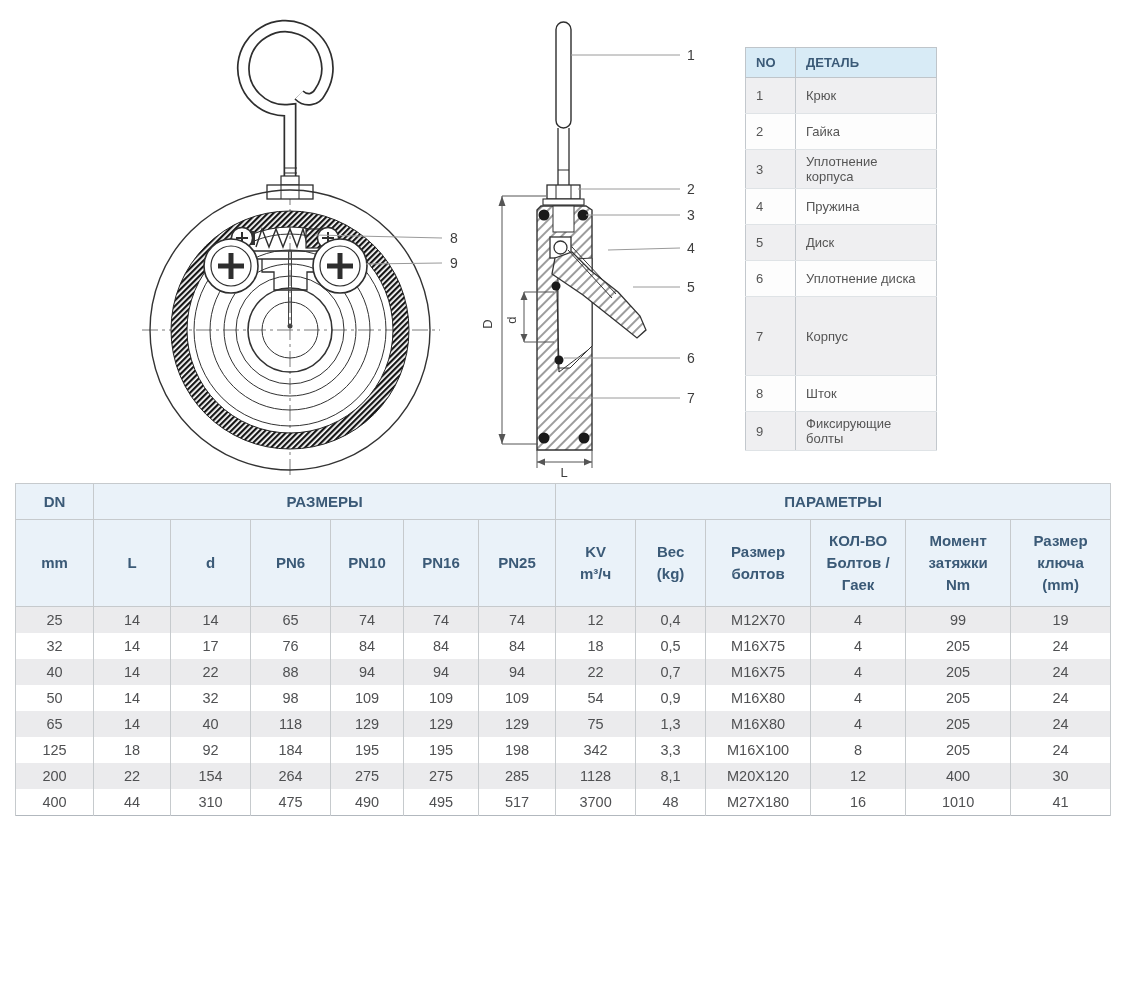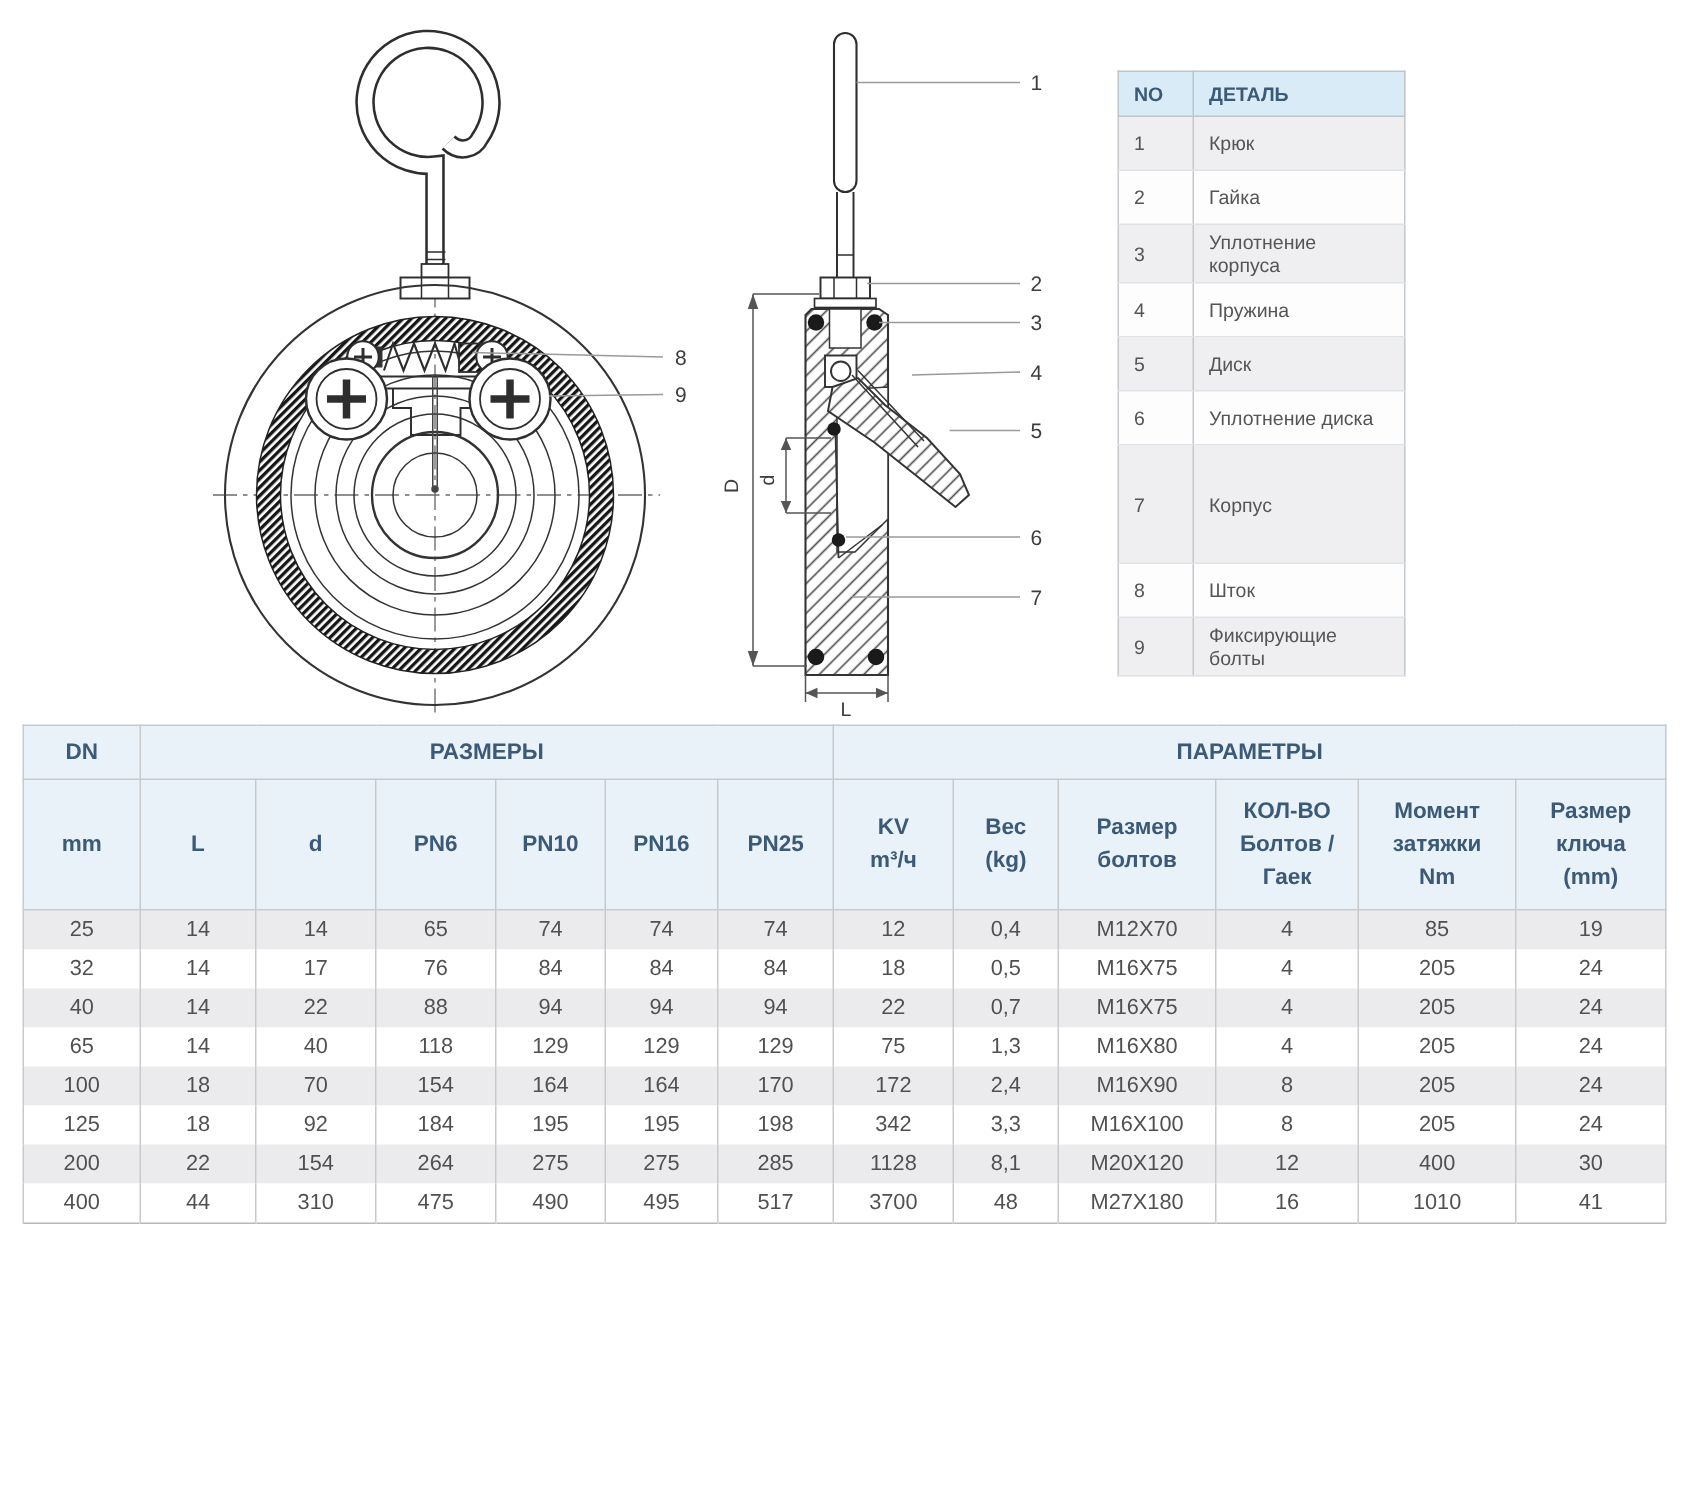--- a/index.html
+++ b/index.html
@@ -362,21 +362,21 @@
             <td>14</td>
             <td>14</td>
             <td>65</td>
             <td>74</td>
             <td>74</td>
             <td>74</td>
             <td>12</td>
             <td>0,4</td>
             <td>M12X70</td>
             <td>4</td>
-            <td>85</td>
+            <td>99</td>
             <td>19</td>
           </tr>
           <tr>
             <td>32</td>
             <td>14</td>
             <td>17</td>
             <td>76</td>
             <td>84</td>
             <td>84</td>
             <td>84</td>
@@ -396,46 +396,46 @@
             <td>94</td>
             <td>94</td>
             <td>22</td>
             <td>0,7</td>
             <td>M16X75</td>
             <td>4</td>
             <td>205</td>
             <td>24</td>
           </tr>
           <tr>
+            <td>50</td>
+            <td>14</td>
+            <td>32</td>
+            <td>98</td>
+            <td>109</td>
+            <td>109</td>
+            <td>109</td>
+            <td>54</td>
+            <td>0,9</td>
+            <td>M16X80</td>
+            <td>4</td>
+            <td>205</td>
+            <td>24</td>
+          </tr>
+          <tr>
             <td>65</td>
             <td>14</td>
             <td>40</td>
             <td>118</td>
             <td>129</td>
             <td>129</td>
             <td>129</td>
             <td>75</td>
             <td>1,3</td>
             <td>M16X80</td>
             <td>4</td>
-            <td>205</td>
-            <td>24</td>
-          </tr>
-          <tr>
-            <td>100</td>
-            <td>18</td>
-            <td>70</td>
-            <td>154</td>
-            <td>164</td>
-            <td>164</td>
-            <td>170</td>
-            <td>172</td>
-            <td>2,4</td>
-            <td>M16X90</td>
-            <td>8</td>
             <td>205</td>
             <td>24</td>
           </tr>
           <tr>
             <td>125</td>
             <td>18</td>
             <td>92</td>
             <td>184</td>
             <td>195</td>
             <td>195</td>

